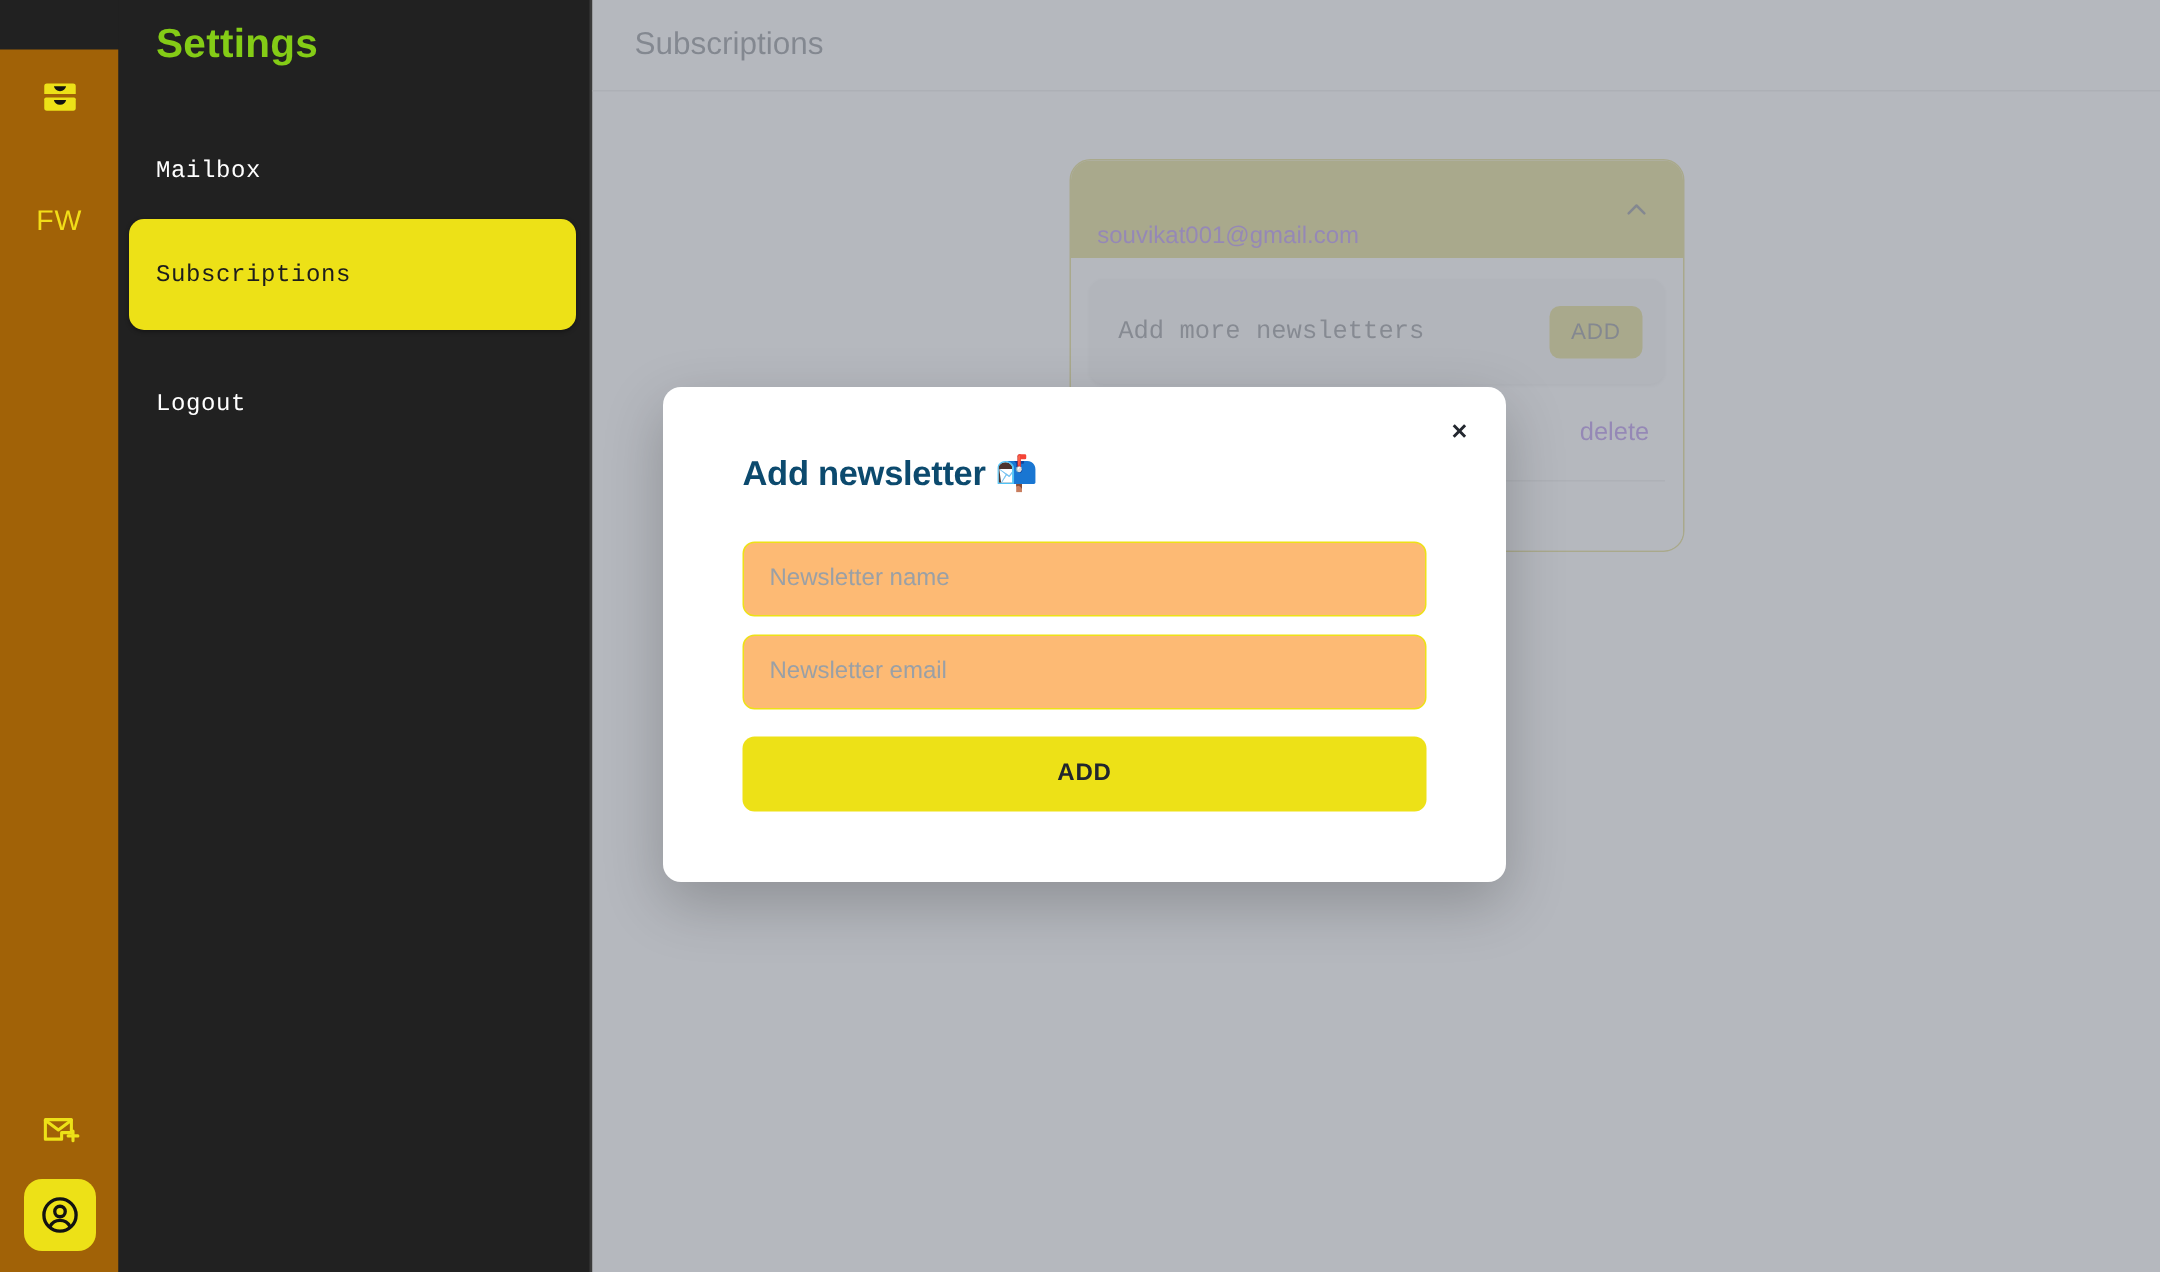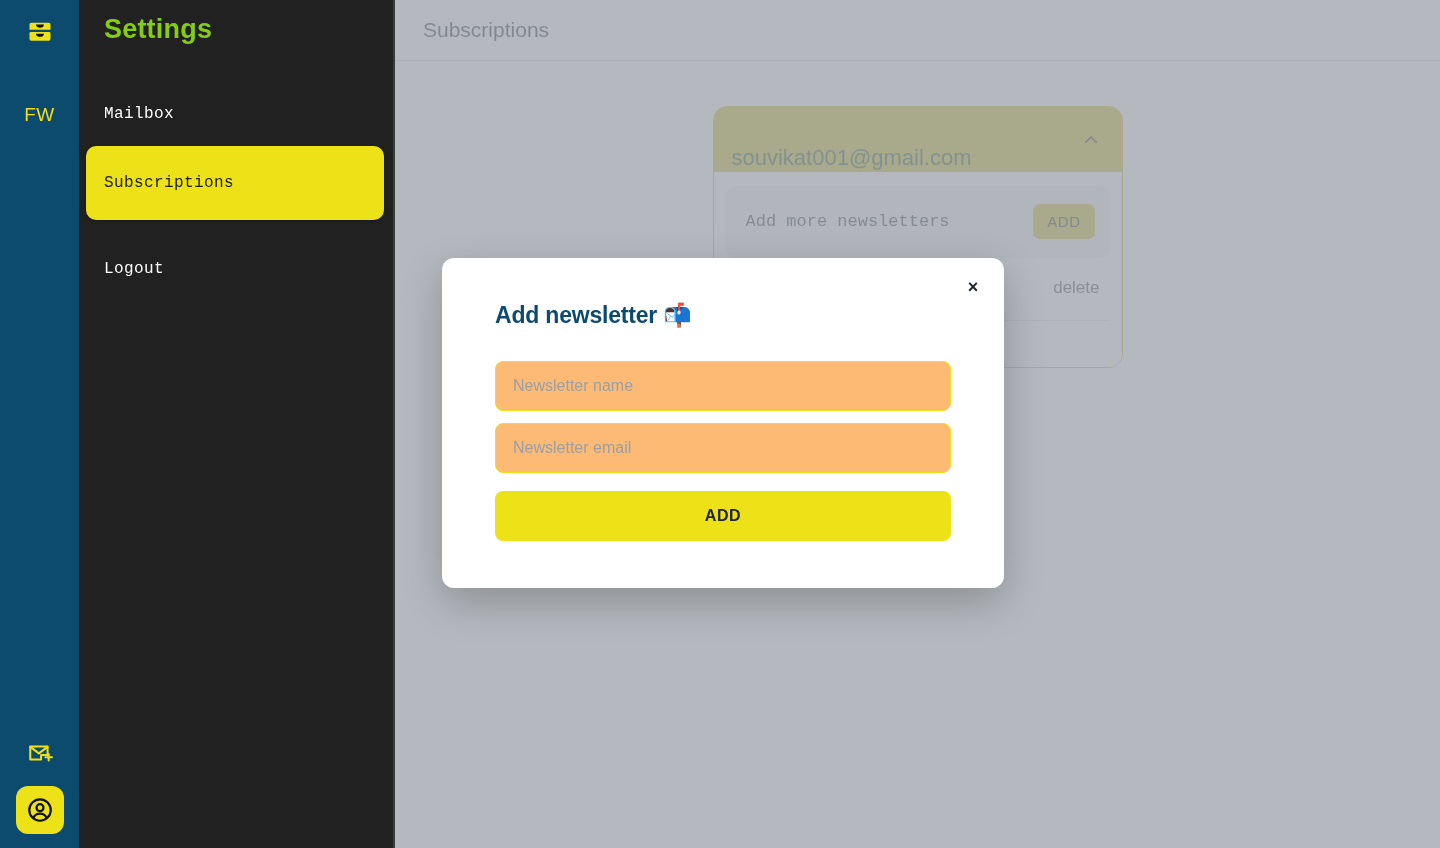--- a/index.html
+++ b/index.html
@@ -19,28 +19,29 @@
   
   .app {
     position: absolute;
     inset: 0;
     display: flex;
   }
 
   
   .icon-rail {
     width: 79px;
-    background: #0c4a6e;
+    background: #a16207;
     flex: 0 0 79px;
     display: flex;
     flex-direction: column;
     align-items: center;
     padding-top: 12px;
     padding-bottom: 12px;
     position: relative;
+    margin-top: 33px;
   }
   .rail-logo {
     width: 44px;
     height: 40px;
     display: flex;
     align-items: center;
     justify-content: center;
     cursor: pointer;
   }
   .rail-logo svg { display: block; }
@@ -165,22 +166,22 @@
   .sub-card-header {
     background: #C9BA1B;
     height: 65px;
     display: flex;
     align-items: center;
     justify-content: space-between;
     padding: 0 18px 0 18px;
     cursor: pointer;
   }
   .sub-card-email {
-    font-size: 22px;
-    color: #14532d;
+    font-size: 16px;
+    color: #6d28d9;
     font-family: "Liberation Sans", sans-serif;
     margin-top: 36px;
   }
   .chevron-btn {
     width: 26px;
     height: 26px;
     display: flex;
     align-items: center;
     justify-content: center;
     cursor: pointer;
@@ -222,21 +223,21 @@
     padding: 22px 10px 22px 14px;
     border-bottom: 1px solid #dddddd;
   }
   .news-row-name {
     font-size: 17px;
     color: #2a2f38;
     font-family: "Liberation Sans", sans-serif;
   }
   .news-row-delete {
     font-size: 17px;
-    color: #404040;
+    color: #6d28d9;
     cursor: pointer;
     font-family: "Liberation Sans", sans-serif;
   }
   .card-spacer { height: 30px; }
 
   
   .dim-overlay {
     position: absolute;
     left: 395px;
     top: 0;

